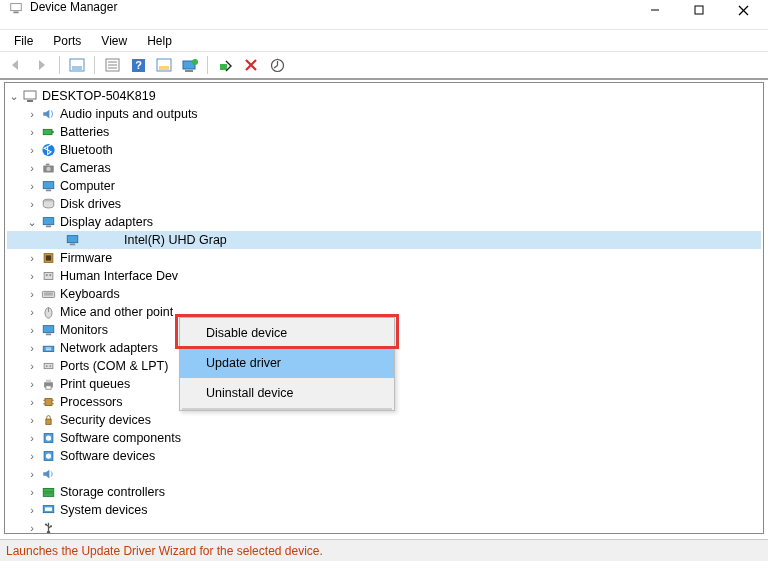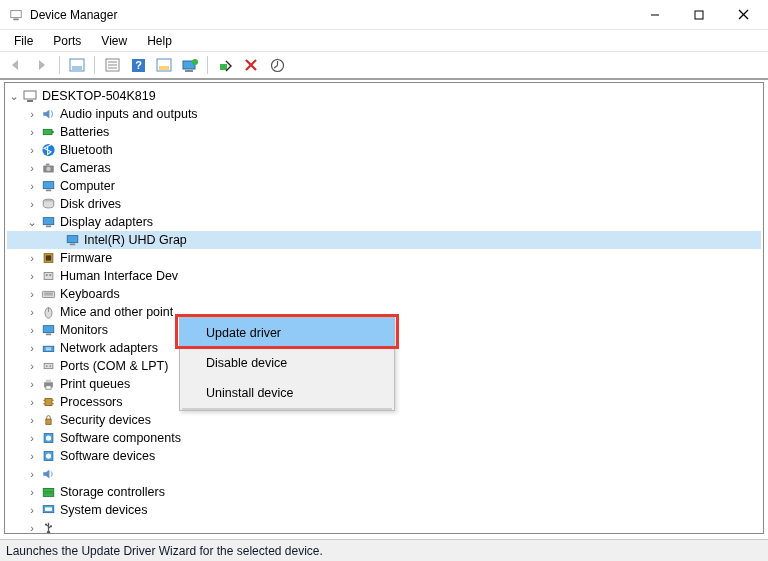--- a/index.html
+++ b/index.html
@@ -1,19 +1,19 @@
 <!DOCTYPE html>
 <html><head>
 <meta charset="utf-8">
 <style>
 * { box-sizing: border-box; margin: 0; padding: 0; font-family: "Segoe UI", Tahoma, sans-serif; }
 body { background: #fff; width: 768px; height: 561px; overflow: hidden; position: relative; }
 
 
-.titlebar { height: 30px; display: flex; align-items: center; padding: 0 8px; border-bottom: 1px solid #e5e5e5; }
+.titlebar { height: 30px; display: flex; padding: 0 8px; border-bottom: 1px solid #e5e5e5; }
 .titlebar .appicon { width: 16px; height: 16px; margin-right: 6px; display:inline-flex; align-items:center; justify-content:center; }
 .titlebar .title { font-size: 12px; color: #000; flex: 1; }
 .winbtns { display: flex; gap: 18px; padding-right: 4px; }
 .winbtn { width: 26px; height: 20px; display:flex; align-items:center; justify-content:center; font-size: 13px; color:#000; cursor:pointer; }
 
 
 .menubar { height: 22px; display:flex; align-items:center; padding: 0 4px; font-size: 12px; border-bottom: 1px solid #e5e5e5; text-align: center;}
 .menubar span { padding: 2px 10px; cursor:pointer; }
 
 
@@ -25,33 +25,33 @@
 
 .treewrap { border:1px solid #888; margin: 2px 4px 0 4px; height: 452px; overflow:hidden; position:relative; background:#fff; }
 .tree { padding: 4px 2px; font-size: 12.5px; color:#000; }
 .node { display:flex; align-items:center; height:18px; white-space:nowrap; cursor:pointer; }
 .exp { width:14px; text-align:center; color:#666; font-size:11px; user-select:none; display:inline-block;}
 .icon { width:16px; height:16px; margin: 0 4px 0 1px; display:inline-flex; align-items:center; justify-content:center; flex-shrink:0; }
 .lbl { padding-right:4px; }
 .node.d0 { padding-left: 0px; }
 .node.d1 { padding-left: 18px; }
 .node.d2 { padding-left: 42px; }
-.node.sel .lbl { background:#cde6f7; }
+.node.sel .lbl { background:#cde6f7;margin-left:40px; }
 .node.sel { background:#cde6f7; }
 
 
 .ctx { position:absolute; left:174px; top:234px; width:216px; background:#f0f0f0; border:1px solid #bdbdbd; box-shadow: 2px 2px 4px rgba(0,0,0,0.15); font-size:12.5px; }
 .ctx-item { height:30px; display:flex; align-items:center; padding: 0 26px; cursor:pointer; }
 .ctx-item.hov { background:#91c9f7; }
 .ctx-sep { height:1px; background:#d0d0d0; margin: 0 2px; }
 .ctx-item.bold { font-weight:600; }
 .highlight-box { position:absolute; left:170px; top:231px; width:224px; height:35px; border:3px solid #e53935; pointer-events:none; }
 
 
-.status { position:absolute; left:0; bottom:0; width:100%; height:22px; background:#f0f0f0; border-top:1px solid #c8c8c8; font-size:12px; color:#0f172a; display:flex; align-items:center; padding:0 6px; }
+.status { position:absolute; left:0; bottom:0; width:100%; height:22px; background:#f0f0f0; border-top:1px solid #c8c8c8; font-size:12px; color:#c2410c; display:flex; align-items:center; padding:0 6px; }
 
 svg { display:block; }
 </style>
 </head>
 <body>
 
 <div class="titlebar">
   <span class="appicon">
     <svg width="14" height="14" viewBox="0 0 16 16">
         <rect x="2" y="3" width="12" height="8" fill="#fff" stroke="#888"></rect>
@@ -414,25 +414,25 @@
               <path d="M8 6l-3-2M8 8l3-2" stroke="#555" stroke-width="1.3"></path>
               <circle cx="5" cy="4" r="1.2" fill="#555"></circle>
               <rect x="10" y="5" width="2" height="2" fill="#555"></rect>
             </svg>
           </span>
         </div>
       </div>
   </div>
 
   <div class="ctx">
+    <div class="ctx-item">
+        <span>Disable device</span>
+      </div>
     <div class="ctx-item hov">
         <span>Update driver</span>
-      </div>
-    <div class="ctx-item">
-        <span>Disable device</span>
       </div>
     <div class="ctx-item">
         <span>Uninstall device</span>
       </div>
     <div class="ctx-sep"></div>
     <div class="ctx-sep"></div>
   </div>
   <div class="highlight-box"></div>
 </div>
 

